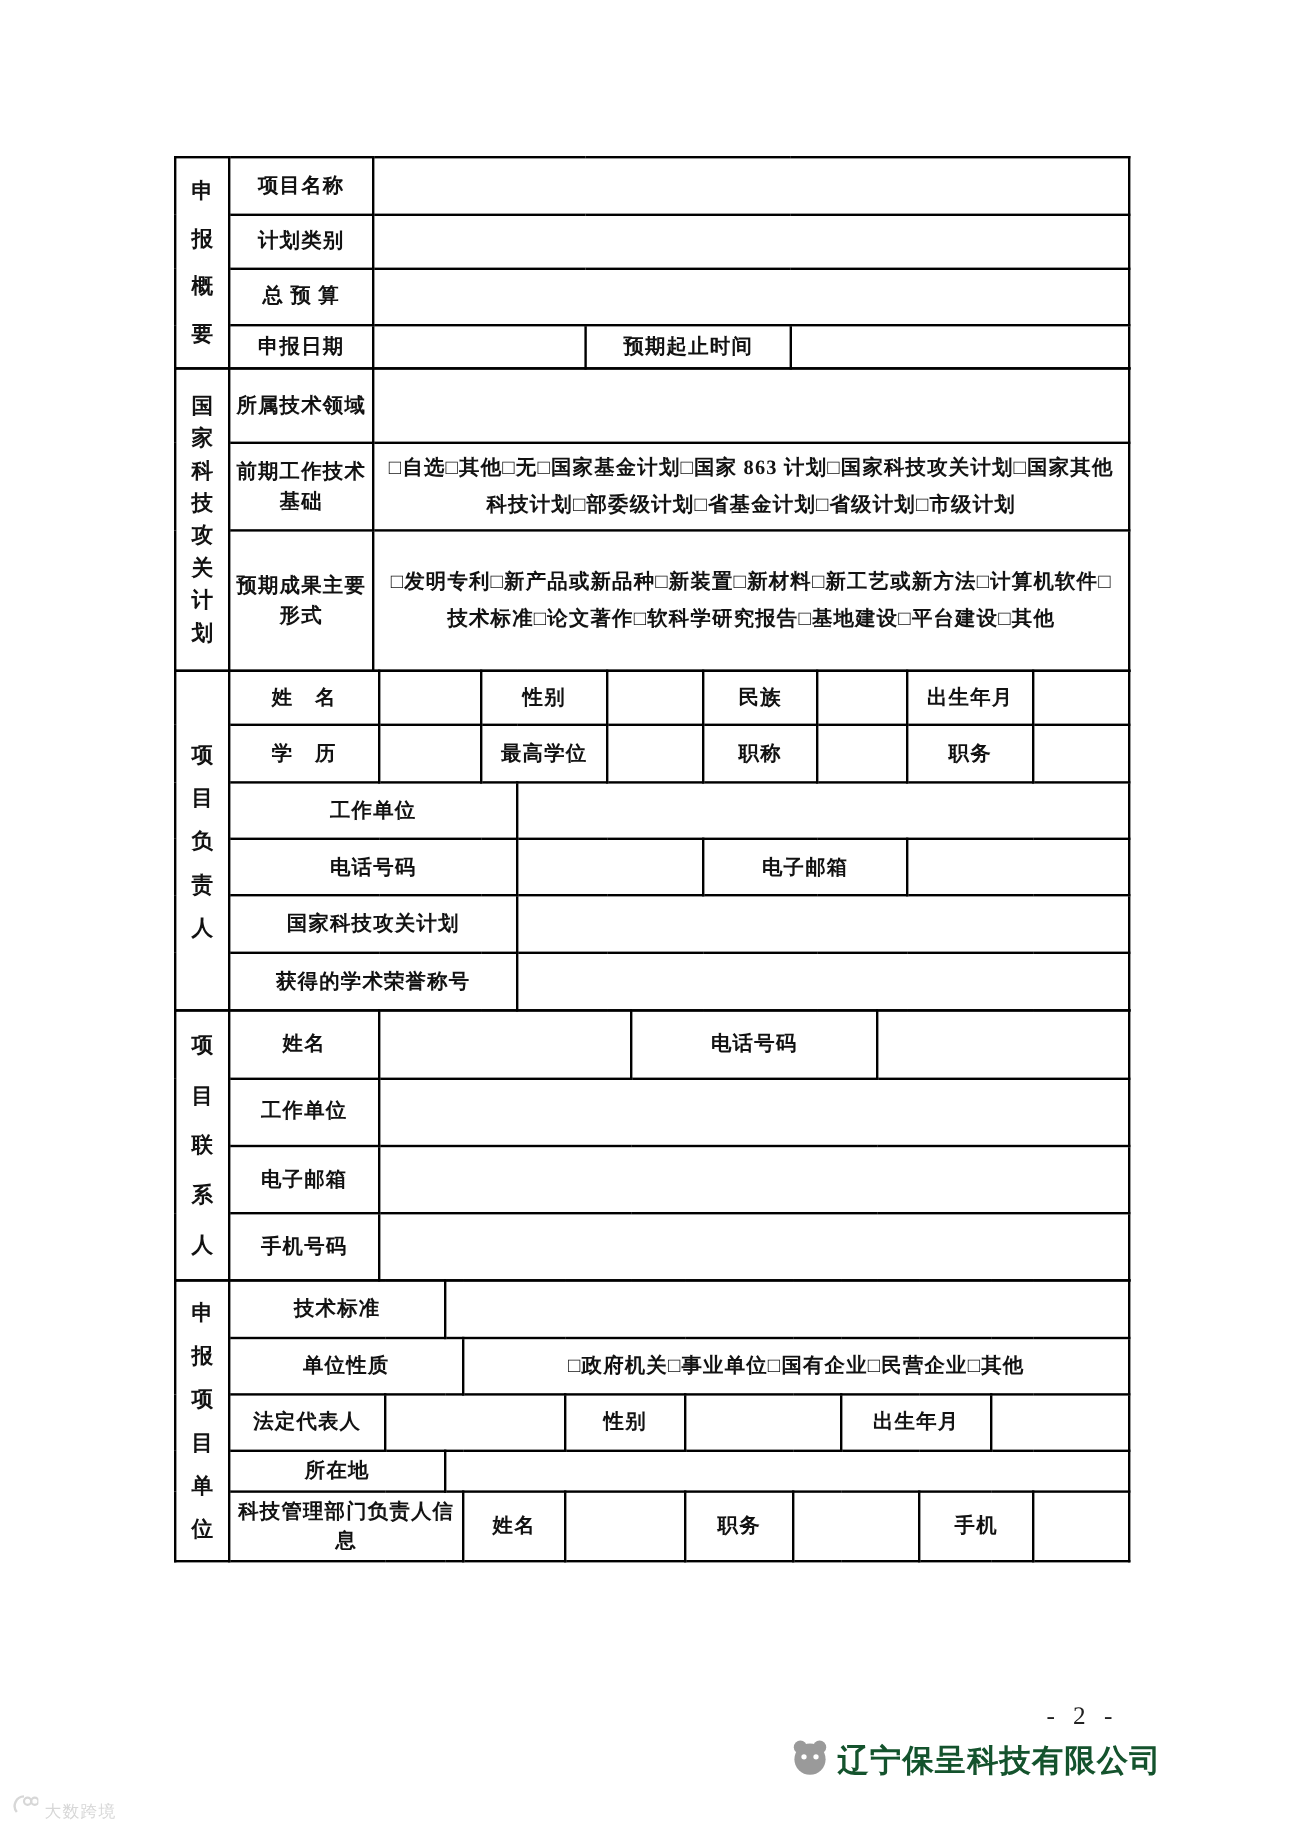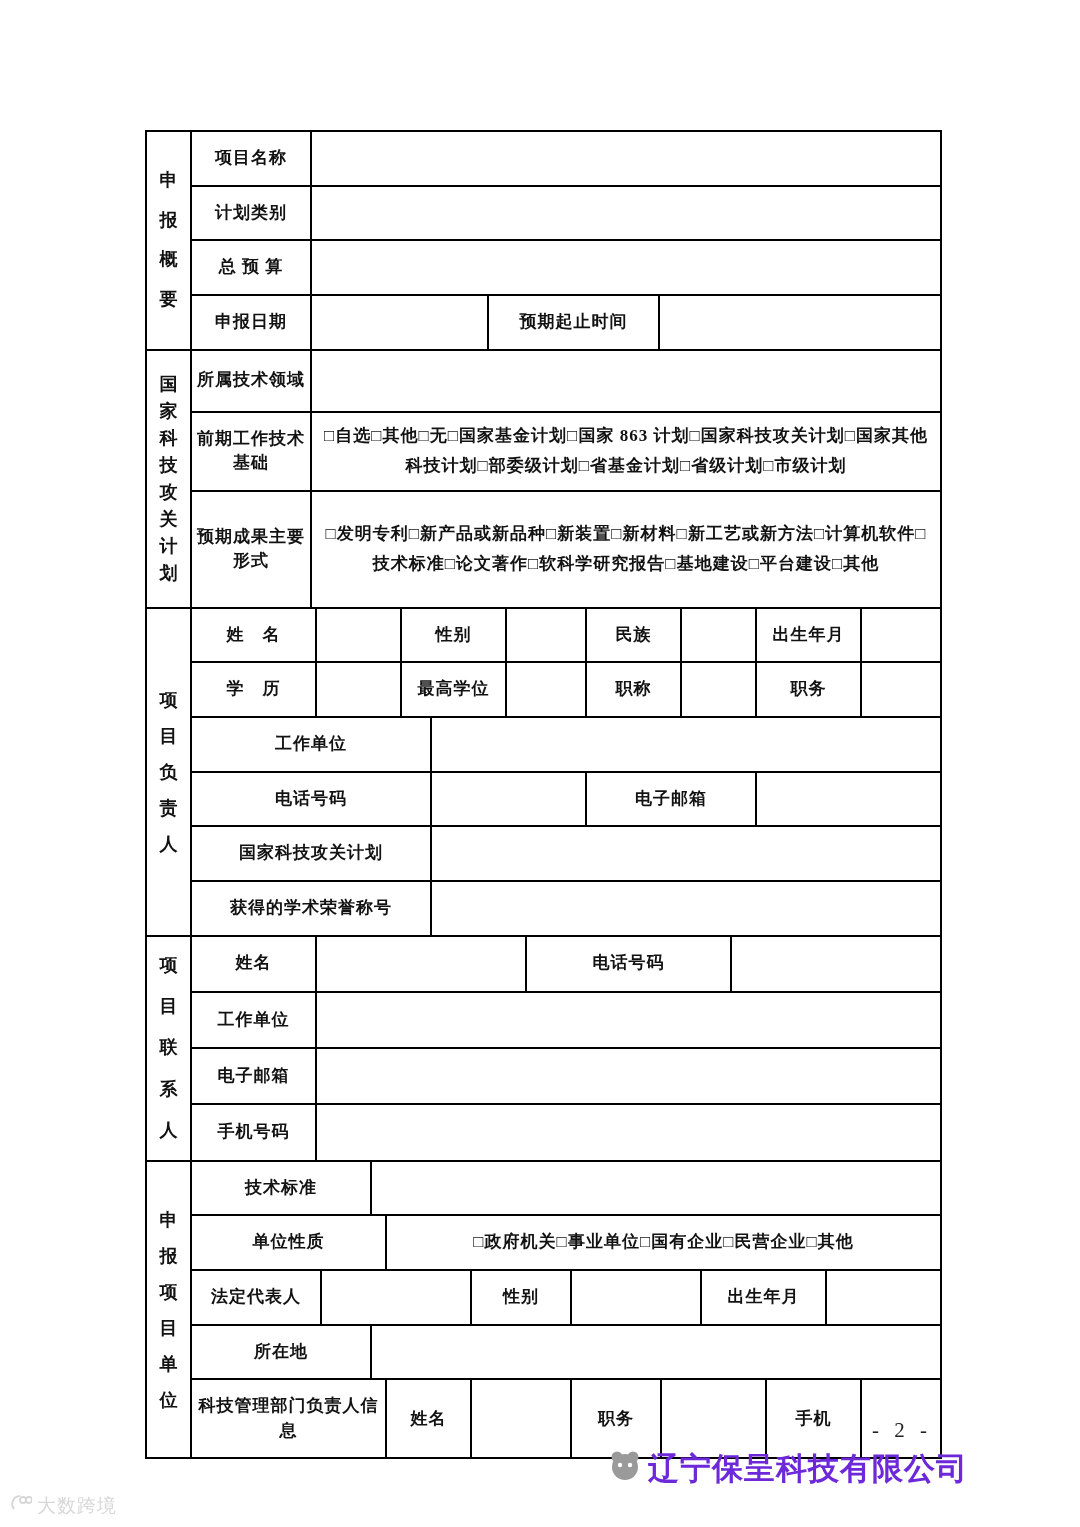--- a/index.html
+++ b/index.html
@@ -17,40 +17,40 @@
     display:inline-block; width:20px; font-size:18px; font-weight:bold;
     word-break:break-all; letter-spacing:0;
   }
   .lh-a span { line-height:2.2; }
   .lh-b span { line-height:1.5; }
   .lh-c span { line-height:2.0; }
   .lh-d span { line-height:2.3; }
   .lh-e span { line-height:2.0; }
   td.lbl {
     font-weight:bold; text-align:center; font-size:17px;
-    letter-spacing:1px; line-height:1.45; padding:14px 4px;
+    letter-spacing:1px; line-height:1.45; padding:2px 4px;
   }
   td.opts {
     font-weight:bold; text-align:center; font-size:17px;
     letter-spacing:1px; line-height:1.8; padding:3px 10px;
   }
   td.val { background:#fff; }
   .page-num {
     position:absolute; right:148px; top:1418px;
     font-size:21px; letter-spacing:5px; color:#222;
   }
   .company-mark {
     position:absolute; right:112px; top:1448px;
     display:flex; align-items:center; gap:4px;
-    color:#6d28d9; font-size:31px; font-weight:bold; letter-spacing:1px;
+    color:#14532d; font-size:26px; font-weight:bold; letter-spacing:1px;
   }
   .corner-mark {
     position:absolute; left:10px; bottom:8px;
-    display:flex; align-items:flex-start; gap:5px;
-    color:#d7d7d7; font-size:19px; letter-spacing:1px;
+    display:flex; align-items:flex-end; gap:5px;
+    color:#d7d7d7; font-size:14px; letter-spacing:1px;
   }
 </style>
 </head>
 <body>
 
 <div class="form">
 
   <table class="sec">
     <colgroup>
       <col style="width:45px">

